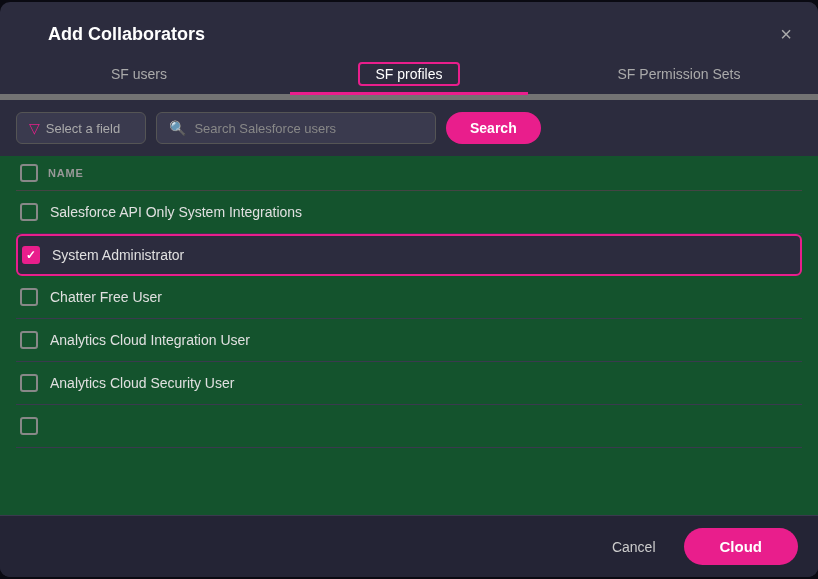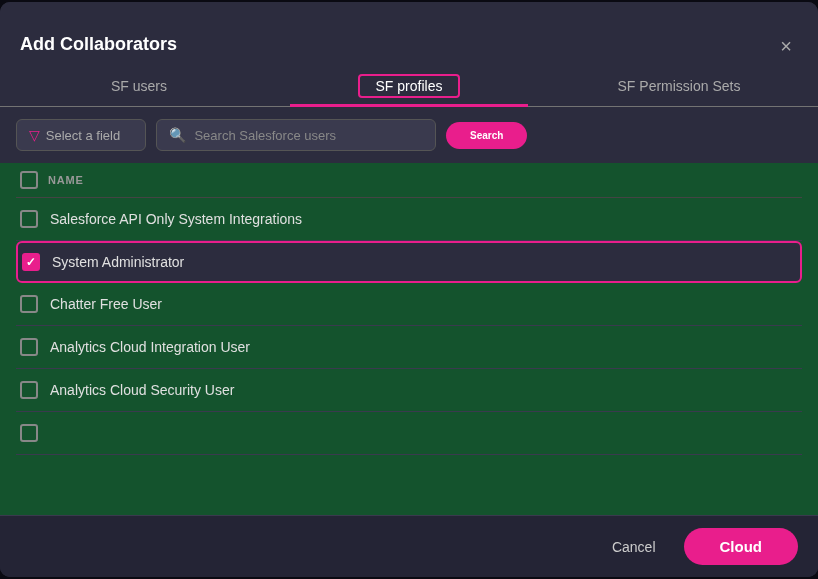--- a/index.html
+++ b/index.html
@@ -25,24 +25,25 @@
       border-radius: 10px;
       width: 820px;
       height: 575px;
       display: flex;
       flex-direction: column;
       overflow: hidden;
       position: relative;
     }
     .modal-header {
       display: flex;
-      align-items: flex-start;
+      align-items: center;
       justify-content: space-between;
-      padding: 32px 20px 0 20px;
-      background: #2c2c3e;
+      padding: 20px 20px 0 20px;
+      background: #2c2c3e;
+      margin-left: 28px;
     }
     .modal-title {
       color: #ffffff;
       font-size: 18px;
       font-weight: 600;
     }
     .close-btn {
       background: none;
       border: none;
       color: #aaa;
@@ -50,21 +51,21 @@
       cursor: pointer;
       padding: 2px 6px;
       line-height: 1;
       border-radius: 4px;
     }
     .tabs {
       display: flex;
       justify-content: space-between;
       padding: 0 20px;
       margin-top: 10px;
-      border-bottom: 1px solid #737373;
+      border-bottom: 6px solid #737373;
       background: #2c2c3e;
       gap: 32px;
     }
     .tab {
       color: #aaa;
       padding: 10px 16px;
       cursor: pointer;
       font-size: 14px;
       border-bottom: 3px solid transparent;
       margin-bottom: -1px;
@@ -130,21 +131,21 @@
       font-size: 13px;
       width: 100%;
     }
     .search-input::placeholder { color: #888; }
     .search-btn {
       background: #e91e8c;
       color: #fff;
       border: none;
       border-radius: 20px;
       padding: 8px 24px;
-      font-size: 10px;
+      font-size: 14px;
       font-weight: 600;
       cursor: pointer;
     }
     .list-container {
       flex: 1;
       overflow-y: auto;
       background: #14532d;
       padding: 0 16px;
     }
     .list-container::-webkit-scrollbar {

